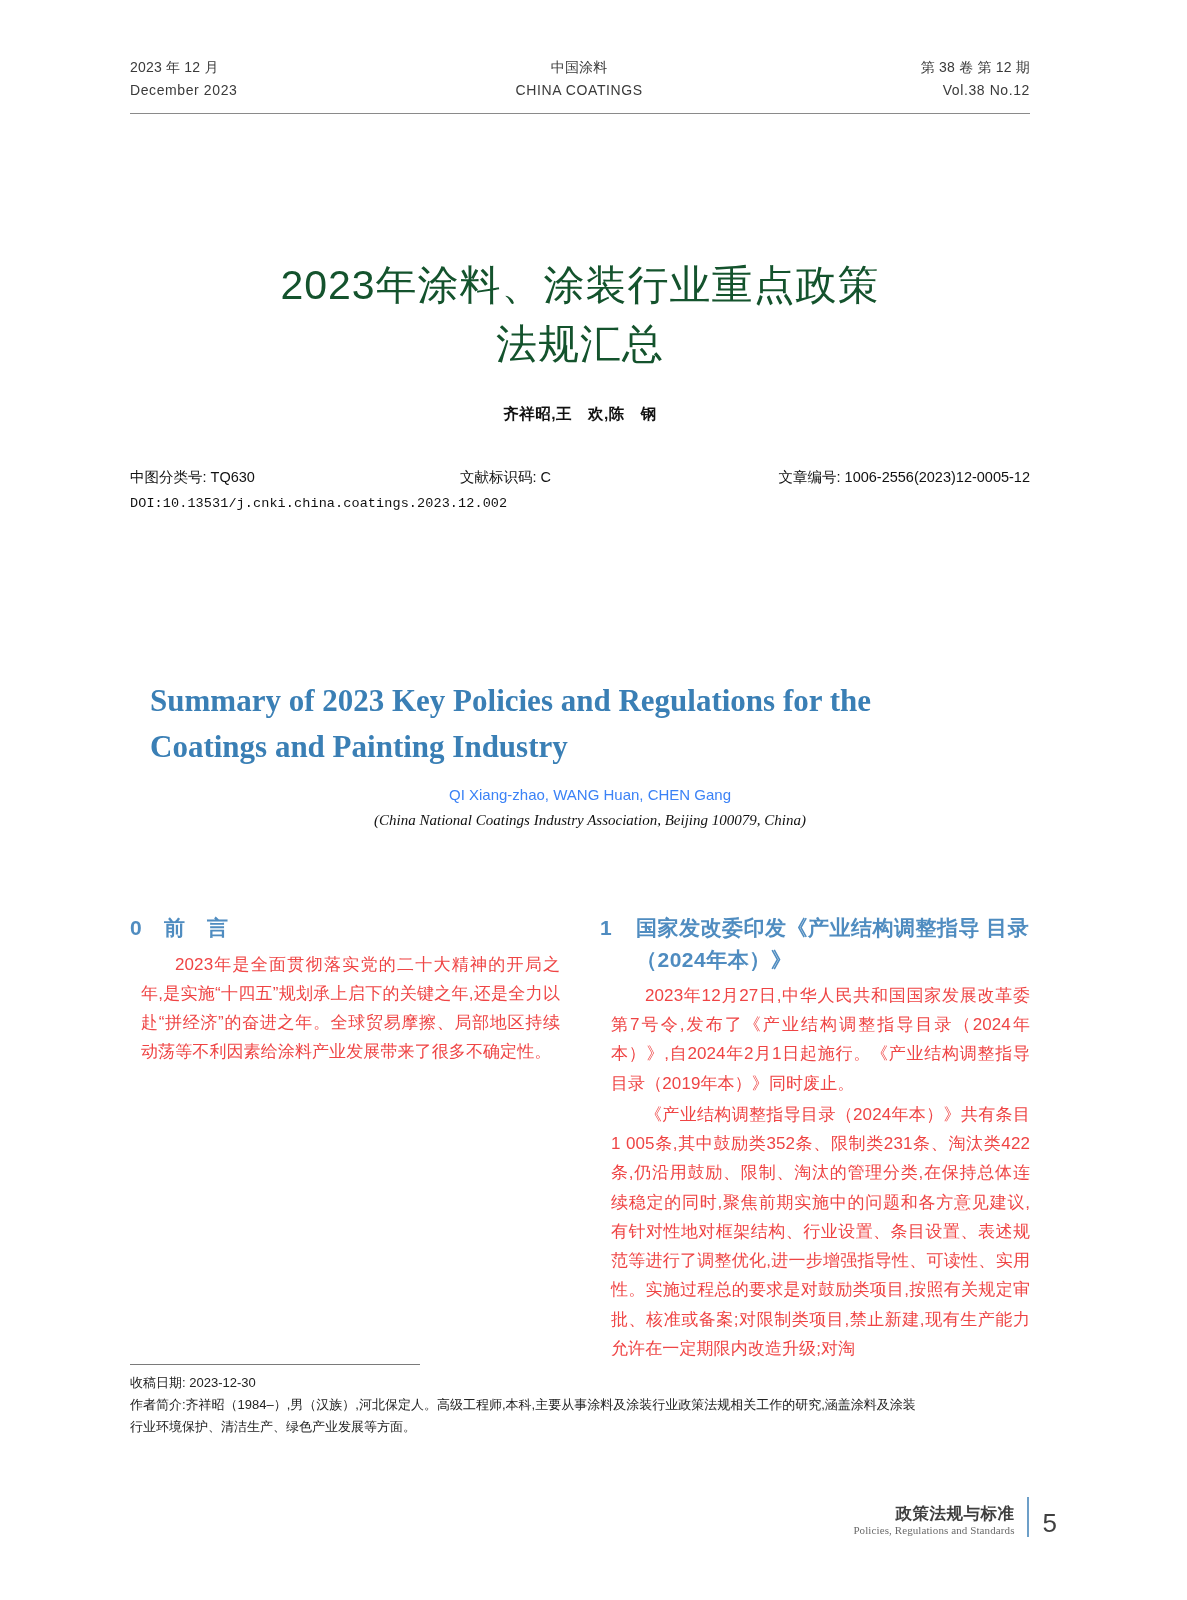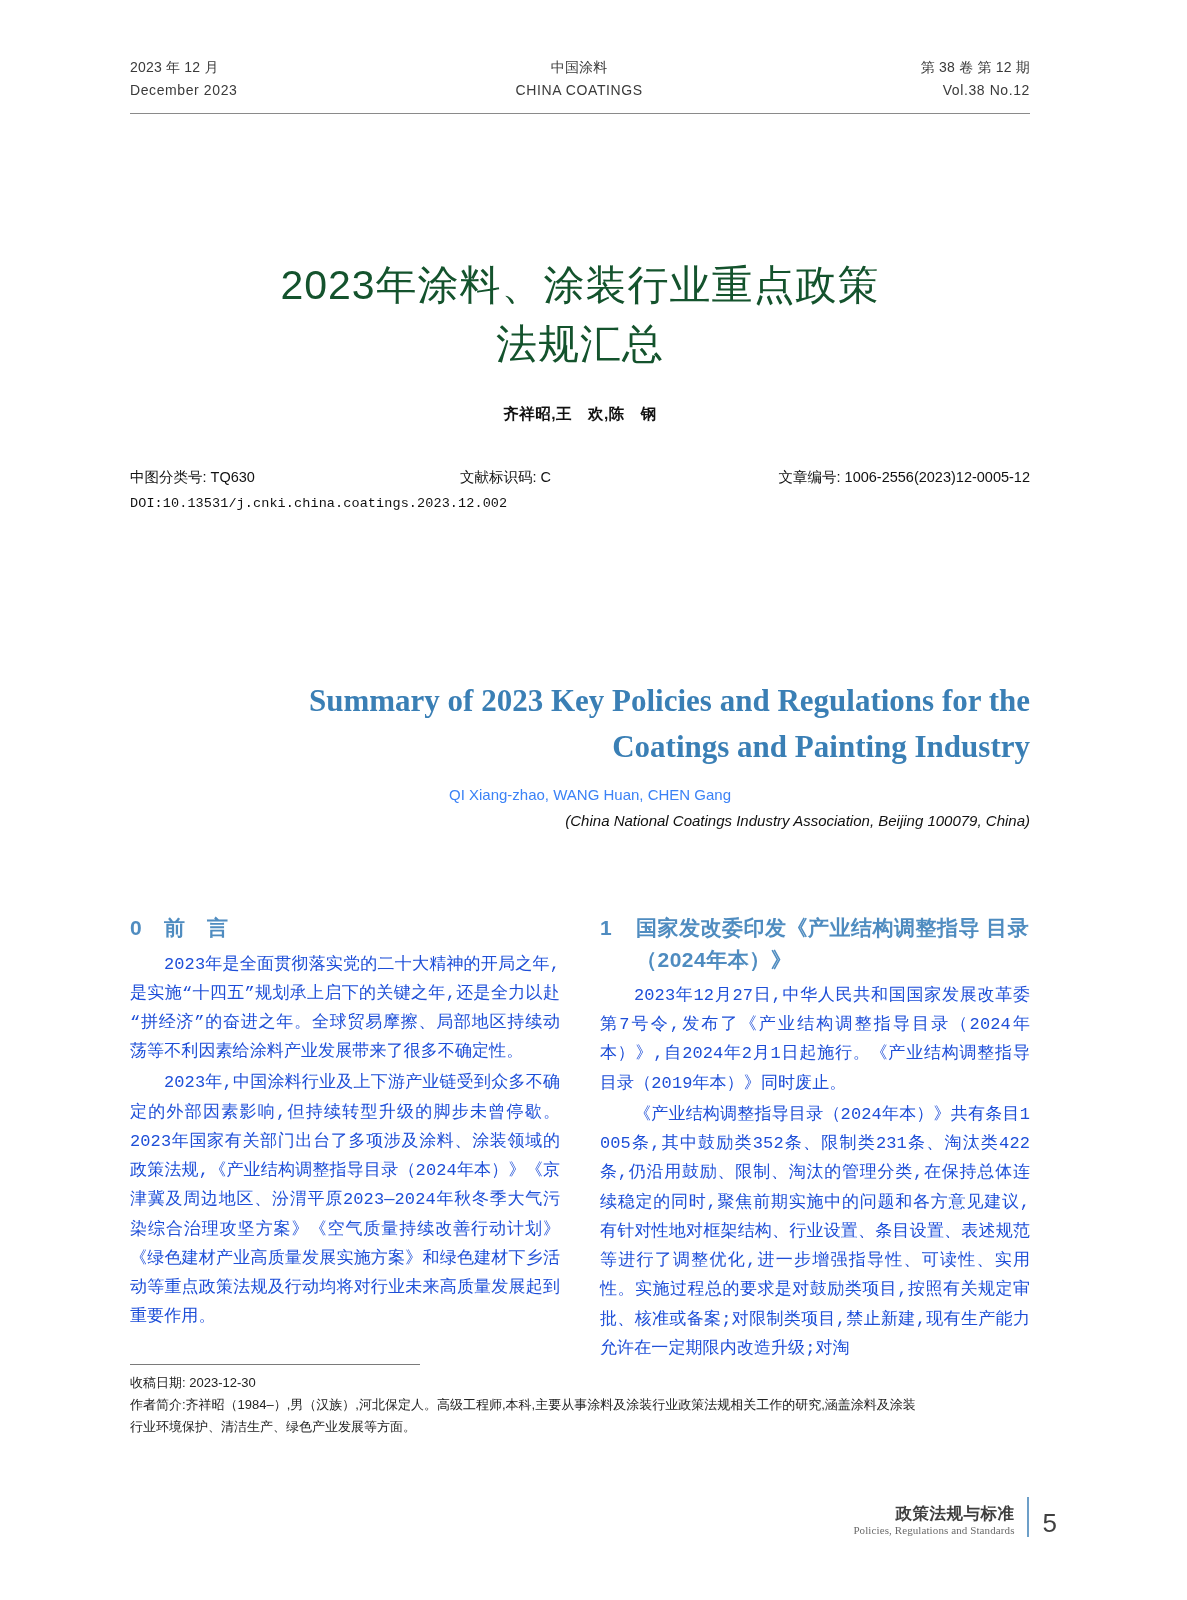--- a/index.html
+++ b/index.html
@@ -107,43 +107,43 @@
     color: #111;
     letter-spacing: 0.1px;
   }
 
   
   .title-en {
     position: absolute;
     left: 150px;
     top: 678px;
     width: 880px;
-    text-align: right;
+    text-align: left;
     font-family: "Liberation Serif", serif;
     font-size: 31px;
     line-height: 1.48;
     font-weight: bold;
     color: #3a7fb5;
   }
   .authors-en {
     position: absolute;
     left: 150px;
     top: 786px;
     width: 880px;
     text-align: center;
     font-size: 15px;
     color: #3b82f6;
   }
   .affil-en {
     position: absolute;
     left: 150px;
     top: 812px;
     width: 880px;
-    text-align: right;
-    font-family: Liberation Sans, sans-serif;
+    text-align: center;
+    font-family: Liberation Serif, serif;
     font-style: italic;
     font-size: 15px;
     color: #111;
   }
 
   
   .body-cols {
     position: absolute;
     left: 130px;
     top: 912px;
@@ -161,28 +161,27 @@
     font-size: 21px;
     letter-spacing: 0.5px;
     margin-bottom: 6px;
     line-height: 1.5;
   }
   .sec-head .num { width: 34px; flex: 0 0 34px; }
   .sec-head .txt { flex: 1; }
   .sec-head.wide .num { width: 36px; flex: 0 0 36px; }
 
   p.para {
-    margin: 0 0 2px 0;
+    margin: 0 0 2px 11px;
     font-size: 17px;
     line-height: 1.72;
     text-align: justify;
     text-indent: 2em;
-    color: #1d4ed8;
+    color: #ef4444;
     letter-spacing: 0.1px;
-    font-family: Liberation Mono, monospace;
   }
 
   
   .foot-rule {
     position: absolute;
     left: 130px;
     top: 1364px;
     width: 290px;
     height: 1px;
     background: #7a7a7a;
@@ -274,21 +273,20 @@
   <div class="affil-en">(China National Coatings Industry Association, Beijing 100079, China)</div>
 
   <div class="body-cols">
 
     <div class="col-left">
       <div class="sec-head">
         <span class="num">0</span>
         <span class="txt">前　言</span>
       </div>
       <p class="para">2023年是全面贯彻落实党的二十大精神的开局之年,是实施“十四五”规划承上启下的关键之年,还是全力以赴“拼经济”的奋进之年。全球贸易摩擦、局部地区持续动荡等不利因素给涂料产业发展带来了很多不确定性。</p>
-      <p class="para">2023年,中国涂料行业及上下游产业链受到众多不确定的外部因素影响,但持续转型升级的脚步未曾停歇。2023年国家有关部门出台了多项涉及涂料、涂装领域的政策法规,《产业结构调整指导目录（2024年本）》《京津冀及周边地区、汾渭平原2023—2024年秋冬季大气污染综合治理攻坚方案》《空气质量持续改善行动计划》《绿色建材产业高质量发展实施方案》和绿色建材下乡活动等重点政策法规及行动均将对行业未来高质量发展起到重要作用。</p>
     </div>
 
     <div class="col-right">
       <div class="sec-head wide">
         <span class="num">1</span>
         <span class="txt">
           <span>国家发改委印发《产业结构调整指导</span>
           <span>目录（2024年本）》</span>
         </span>
       </div>

